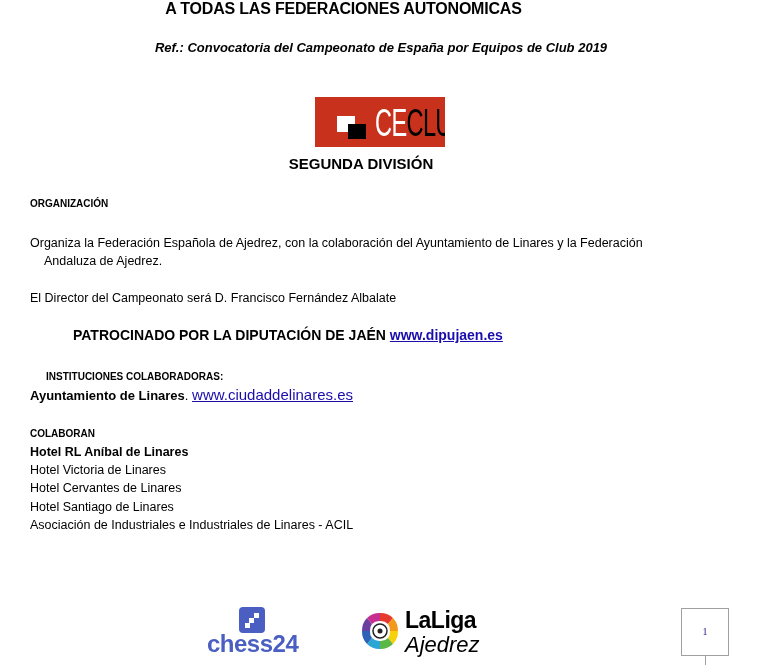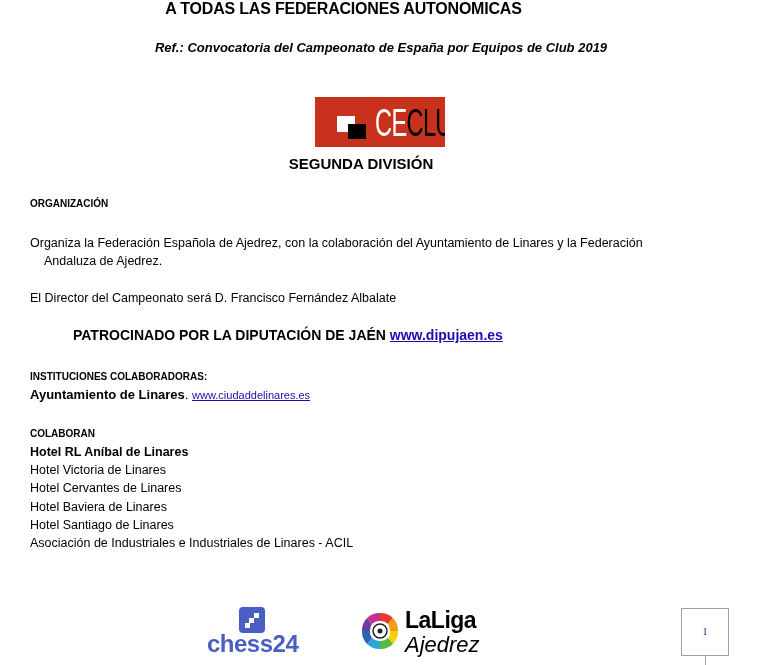--- a/index.html
+++ b/index.html
@@ -71,32 +71,31 @@
 <div class="abs h" style="left:30px; top:196px;">ORGANIZACIÓN</div>
 <div class="abs p" style="left:30px; top:234px;">Organiza la Federación Española de Ajedrez, con la colaboración del Ayuntamiento de Linares y la Federación</div>
 <div class="abs p" style="left:44px; top:252px;">Andaluza de Ajedrez.</div>
 <div class="abs p" style="left:30px; top:289px;">El Director del Campeonato será D. Francisco Fernández Albalate</div>
 
 <div class="abs h" style="left:30px; top:327px; font-size:14px;padding-left:43px;">
   <span>PATROCINADO POR LA DIPUTACIÓN DE JAÉN</span>
   <a class="link">www.dipujaen.es</a>
 </div>
 
-<div class="abs h" style="left:30px; top:369px;">INSTITUCIONES COLABORADORAS:</div>
+<div class="abs h" style="left:46px; top:369px;">INSTITUCIONES COLABORADORAS:</div>
 <div class="abs" style="left:30px; top:387px; font-size:13px; line-height:16px;">
   <span class="bold">Ayuntamiento de Linares</span><span>.</span>
-  <a class="link" style="font-size:11px;text-align:center;">www.ciudaddelinares.es</a>
+  <a class="link" style="font-size:15px;text-align:center;">www.ciudaddelinares.es</a>
 </div>
 
 <div class="abs h" style="left:30px; top:426px;">COLABORAN</div>
 <div class="abs" style="left:30px; top:443px;">
   <div class="list-line bold">Hotel RL Aníbal de Linares</div>
   <div class="list-line">Hotel Victoria de Linares</div>
   <div class="list-line">Hotel Cervantes de Linares</div>
-  <div class="list-line">Hotel Baviera de Linares</div>
   <div class="list-line">Hotel Santiago de Linares</div>
   <div class="list-line">Asociación de Industriales e Industriales de Linares - ACIL</div>
 </div>
 
 <div class="abs chess24">
   <div class="icon">
     <i style="left:15px; top:6px;"></i>
     <i style="left:10px; top:11px;"></i>
     <i style="left:6px; top:16px;"></i>
   </div>

